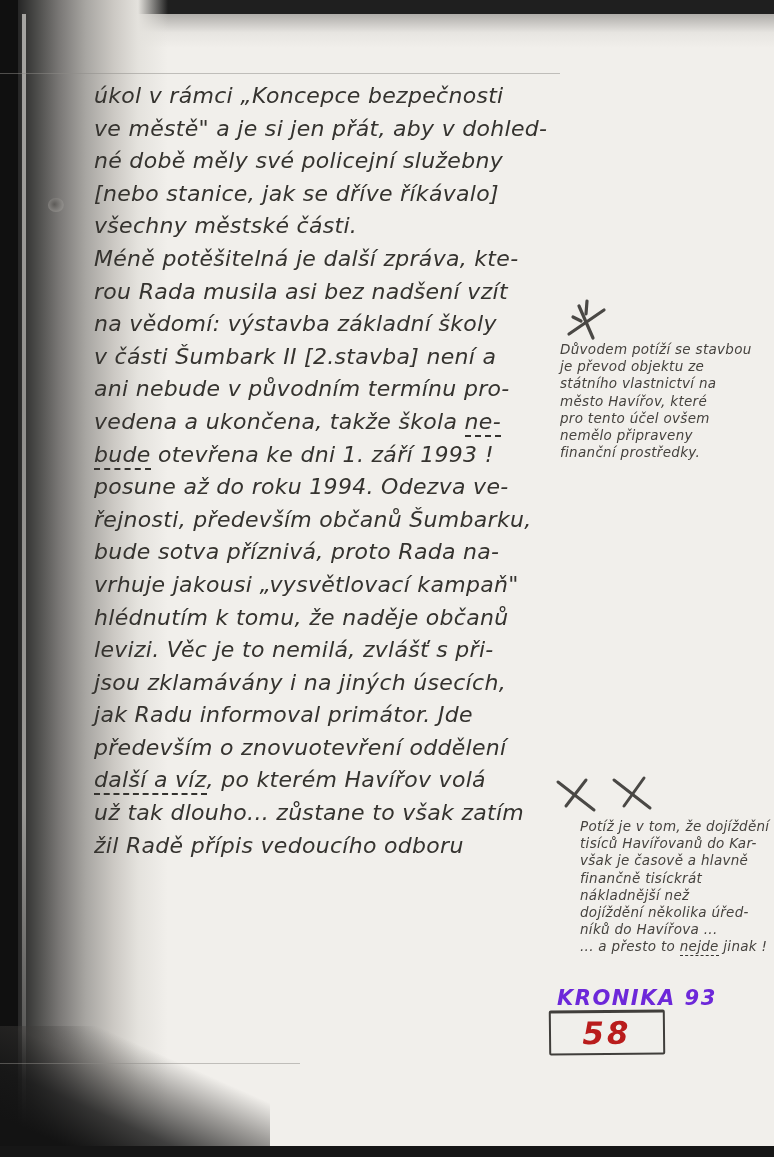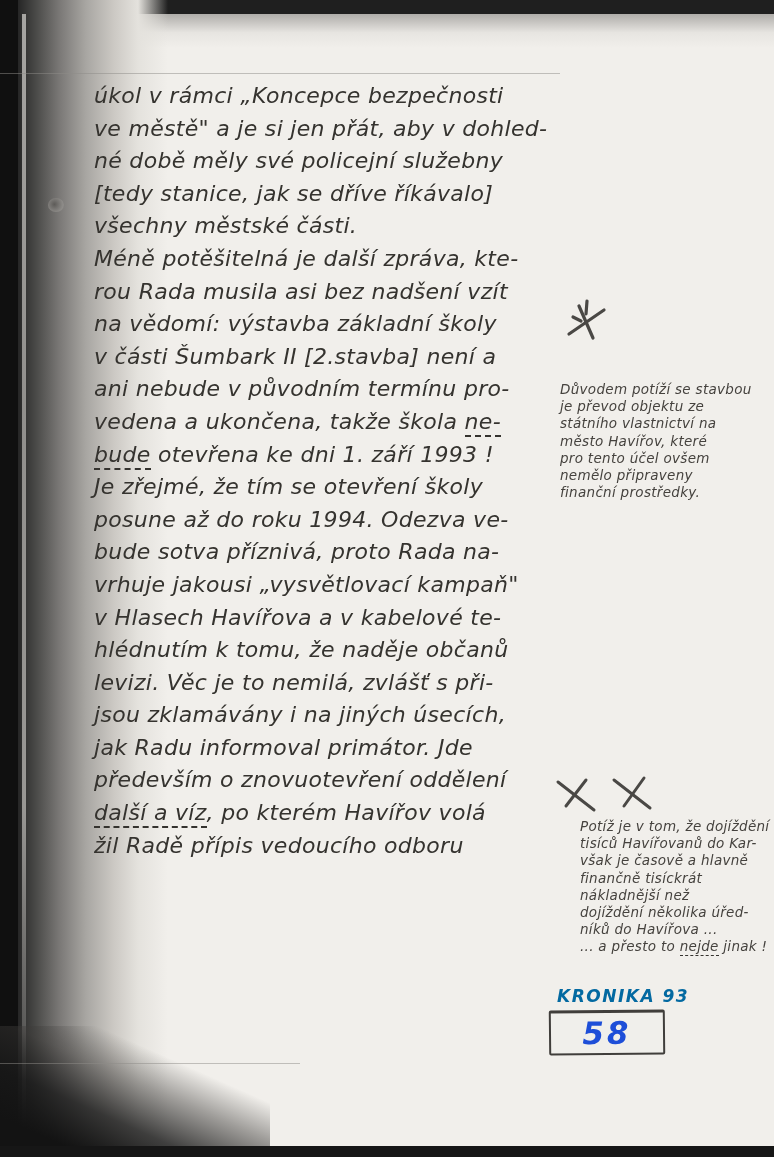--- a/index.html
+++ b/index.html
@@ -27,74 +27,74 @@
   .scanline.b{left:0;top:1063px;width:300px;}
 
   
   .hand{font-style:italic;color:#35332f;letter-spacing:.3px;}
   .main-text{position:absolute;left:94px;top:80px;width:478px;}
   .main-text .line{font-size:22px;line-height:32.6px;white-space:nowrap;}
   .u-dashed{border-bottom:2.5px dashed #35332f;padding-bottom:1px;}
 
   .margin-note{position:absolute;width:208px;}
   .margin-note .line{font-size:13.5px;line-height:17.2px;white-space:nowrap;color:#45423e;}
-  .note-1{left:560px;top:341px;margin-top:40px;}
+  .note-1{left:560px;top:341px;}
   .note-2{left:580px;top:818px;}
   .note-2 .u-dashed{border-bottom-width:1.8px;}
 
   .mark{position:absolute;}
   .mark-asterisk{left:563px;top:297px;}
   .mark-xx{left:552px;top:772px;}
 
   
-  .stamp-label{position:absolute;left:557px;top:986px;font-size:17px;font-weight:bold;
-    font-style:italic;color:#0369a1;letter-spacing:1.5px;white-space:nowrap;}
+  .stamp-label{position:absolute;left:557px;top:986px;font-size:21px;font-weight:bold;
+    font-style:italic;color:#6d28d9;letter-spacing:1.5px;white-space:nowrap;}
   .stamp-box{position:absolute;left:549px;top:1010px;width:112px;height:40px;
     border:2px solid #403e3b;border-top-width:3px;border-radius:2px;transform:rotate(-.6deg);
     display:flex;align-items:center;justify-content:center;background:rgba(241,239,235,.4);}
-  .stamp-number{font-size:31px;font-weight:bold;font-style:italic;color:#1d4ed8;letter-spacing:3px;}
+  .stamp-number{font-size:31px;font-weight:bold;font-style:italic;color:#b91c1c;letter-spacing:3px;}
 </style>
 </head>
 <body>
 
 <div class="scan-bar-top"></div>
 <div class="scan-bar-top-shadow"></div>
 <div class="spine-strip"></div>
 <div class="spine-gradient"></div>
 <div class="spine-highlight"></div>
 <div class="spine-knot"></div>
 <div class="corner-wedge"></div>
 <div class="scan-bar-bottom"></div>
 <div class="scanline a"></div>
 <div class="scanline b"></div>
 
 <div class="main-text hand" id="main-text">
     <div class="line"><span>úkol v rámci „Koncepce bezpečnosti</span></div>
     <div class="line"><span>ve městě" a je si jen přát, aby v dohled-</span></div>
     <div class="line"><span>né době měly své policejní služebny</span></div>
-    <div class="line"><span>[tedy stanice, jak se dříve říkávalo]</span></div>
+    <div class="line"><span>[nebo stanice, jak se dříve říkávalo]</span></div>
     <div class="line"><span>všechny městské části.</span></div>
     <div class="line"><span>Méně potěšitelná je další zpráva, kte-</span></div>
     <div class="line"><span>rou Rada musila asi bez nadšení vzít</span></div>
     <div class="line"><span>na vědomí: výstavba základní školy</span></div>
     <div class="line"><span>v části Šumbark II [2.stavba] není a</span></div>
     <div class="line"><span>ani nebude v původním termínu pro-</span></div>
     <div class="line"><span>vedena a ukončena, takže škola </span><span class="u-dashed">ne-</span></div>
     <div class="line"><span class="u-dashed">bude</span><span> otevřena ke dni 1. září 1993 !</span></div>
-    <div class="line"><span>Je zřejmé, že tím se otevření školy</span></div>
     <div class="line"><span>posune až do roku 1994. Odezva ve-</span></div>
+    <div class="line"><span>řejnosti, především občanů Šumbarku,</span></div>
     <div class="line"><span>bude sotva příznivá, proto Rada na-</span></div>
     <div class="line"><span>vrhuje jakousi „vysvětlovací kampaň"</span></div>
-    <div class="line"><span>v Hlasech Havířova a v kabelové te-</span></div>
     <div class="line"><span>hlédnutím k tomu, že naděje občanů</span></div>
     <div class="line"><span>levizi. Věc je to nemilá, zvlášť s při-</span></div>
     <div class="line"><span>jsou zklamávány i na jiných úsecích,</span></div>
     <div class="line"><span>jak Radu informoval primátor. Jde</span></div>
     <div class="line"><span>především o znovuotevření oddělení</span></div>
     <div class="line"><span class="u-dashed">další a víz</span><span>, po kterém Havířov volá</span></div>
+    <div class="line"><span>už tak dlouho... zůstane to však zatím</span></div>
     <div class="line"><span>žil Radě přípis vedoucího odboru</span></div>
   </div>
 
 <svg class="mark mark-asterisk" width="48" height="46" viewBox="0 0 48 46">
   <g stroke="#4a4845" stroke-width="3.2" stroke-linecap="round" fill="none">
     <line x1="6" y1="37" x2="41" y2="13"></line>
     <line x1="16" y1="9" x2="30" y2="41"></line>
     <line x1="24" y1="4" x2="23" y2="17"></line>
     <line x1="10" y1="20" x2="18" y2="24"></line>
   </g>

